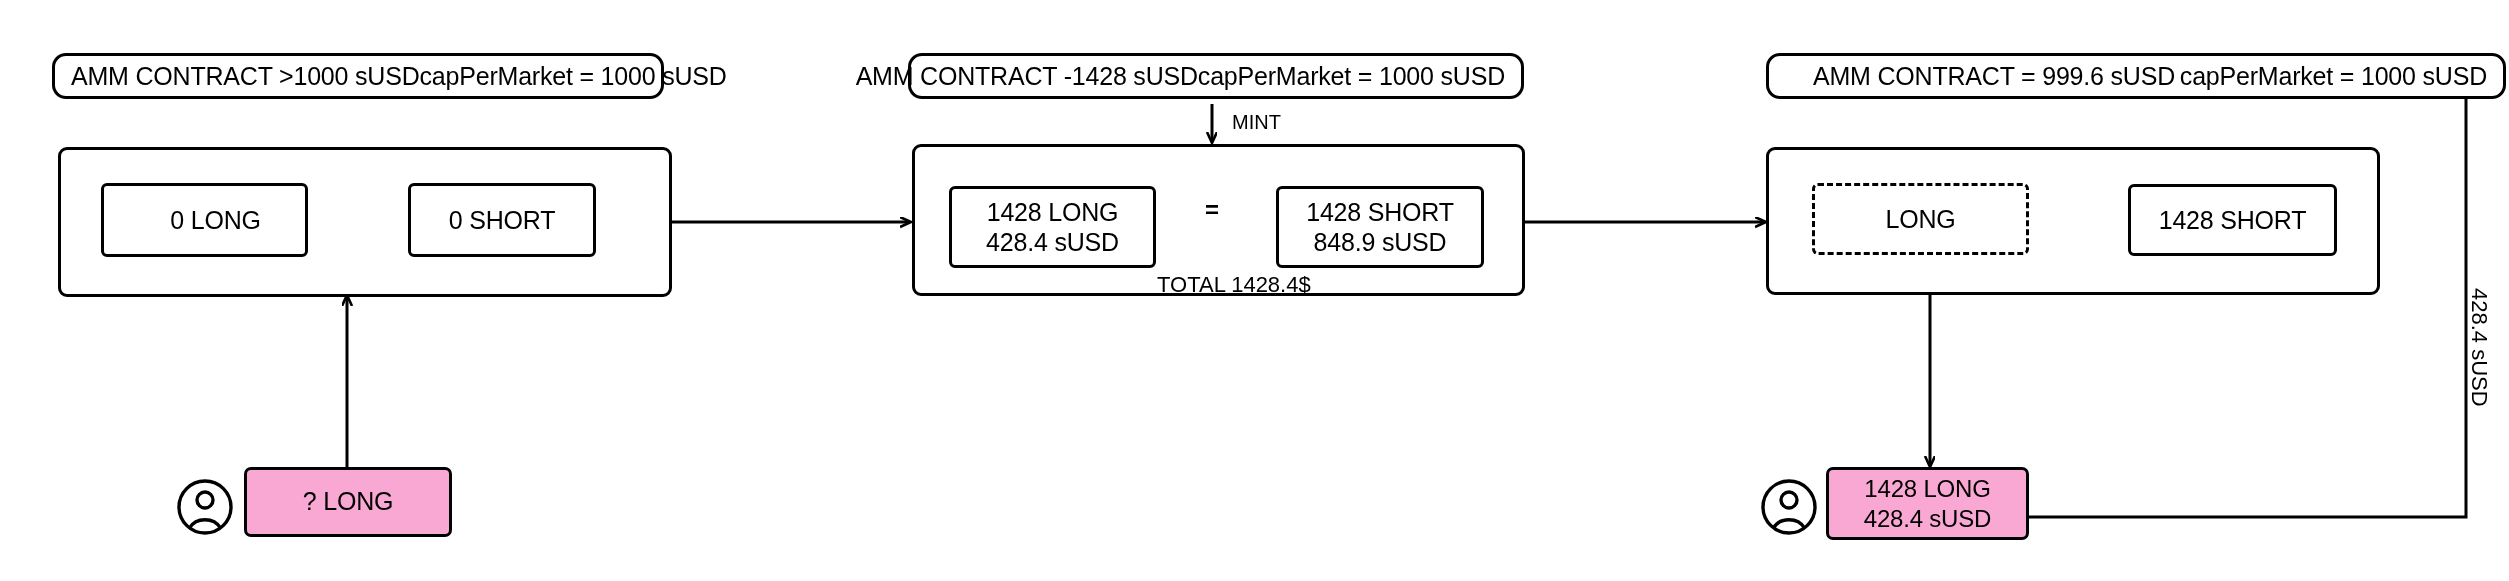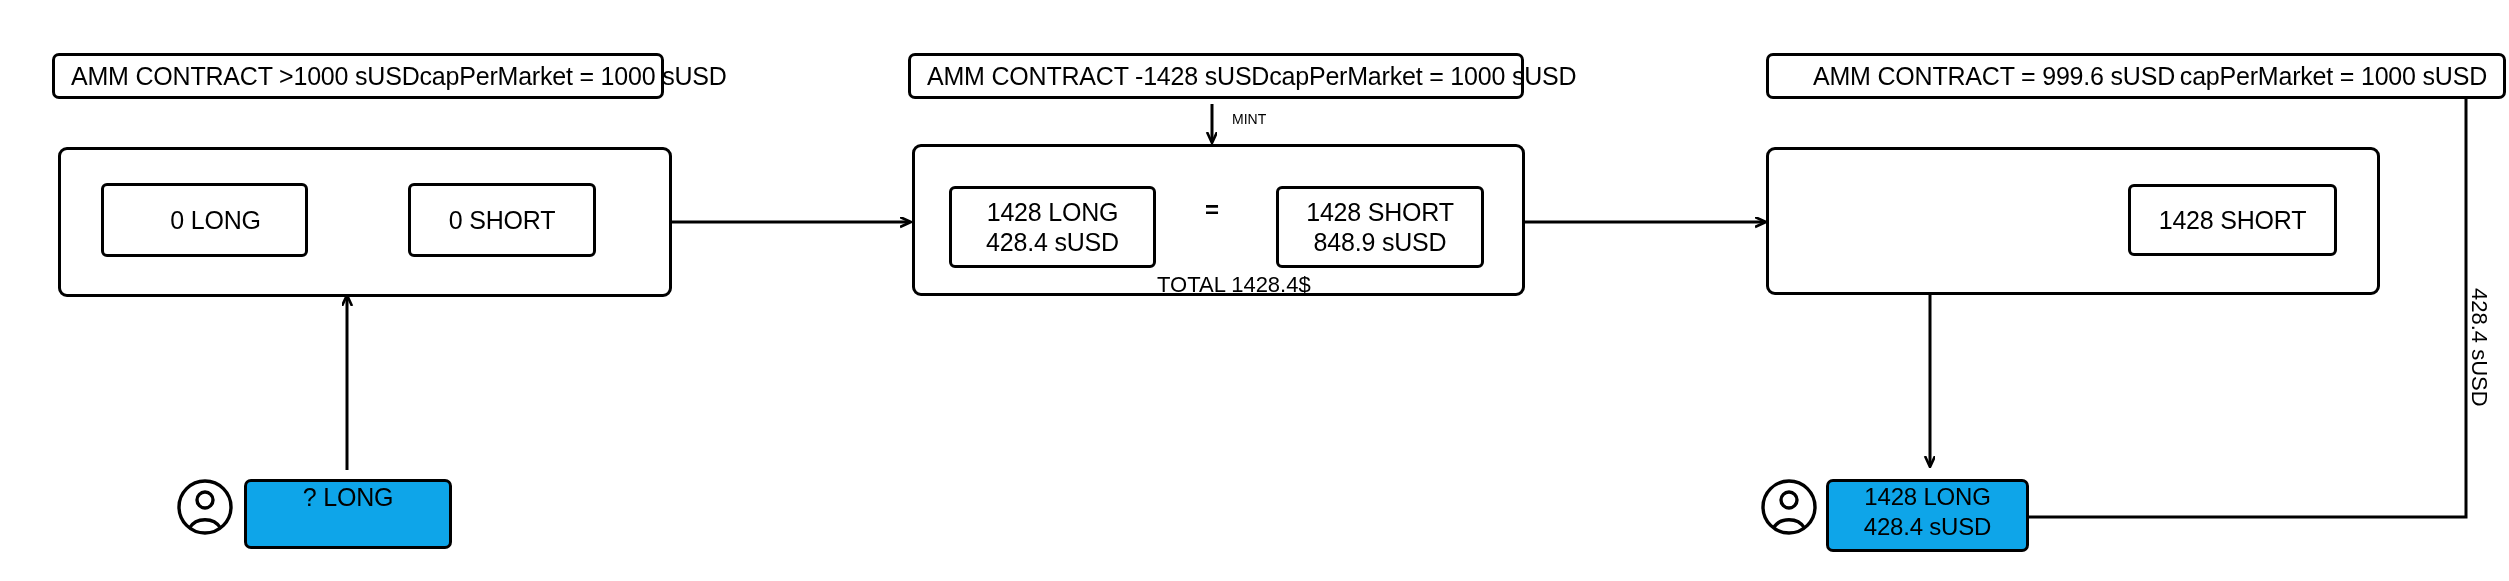--- a/index.html
+++ b/index.html
@@ -17,21 +17,21 @@
     width: 2509px;
     height: 581px;
     background: #ffffff;
     overflow: hidden;
   }
   .abs { position: absolute; box-sizing: border-box; }
 
   
   .hdr-box {
     border: 3px solid #000;
-    border-radius: 7px;
+    border-radius: 14px;
     background: #fff;
     display: flex;
     align-items: center;
     height: 46px;
     padding: 0 16px;
     white-space: nowrap;
   }
   .hdr-text {
     font-size: 25px;
     letter-spacing: -0.2px;
@@ -65,40 +65,40 @@
     letter-spacing: -0.2px;
   }
   .inner-text.small { font-size: 24px; }
 
   .caption {
     font-size: 22px;
     letter-spacing: 0px;
     white-space: nowrap;
   }
   .edge-label {
-    font-size: 14px;
+    font-size: 20px;
     white-space: nowrap;
   }
   .vert-label {
     font-size: 22px;
     white-space: nowrap;
     transform: rotate(90deg);
     transform-origin: left top;
   }
 
   .user-box {
     border: 3px solid #000;
     border-radius: 7px;
-    background: #0ea5e9;
+    background: #f9a8d4;
     display: flex;
     flex-direction: column;
     align-items: center;
+    justify-content: center;
     text-align: center;
     line-height: 1.25;
-    margin-top: 12px;
   }
 
   svg.overlay {
     position: absolute;
     left: 0; top: 0;
     width: 2509px;
     height: 581px;
     pointer-events: none;
   }
   .avatar { display: block; }
@@ -140,21 +140,21 @@
   </div>
 
   <div class="abs inner-box" style="left:101px; top:183px; width:207px; height:74px;padding-left:22px;">
     <span class="inner-text">0 LONG</span>
   </div>
 
   <div class="abs inner-box" style="left:408px; top:183px; width:188px; height:74px;">
     <span class="inner-text">0 SHORT</span>
   </div>
 
-  <div class="abs hdr-box" style="left:908px; top:53px; width:616px;">
+  <div class="abs hdr-box" style="left:908px; top:53px; width:616px;justify-content:flex-end;">
     <span class="hdr-text">AMM CONTRACT -1428 sUSD</span>
     <span class="hdr-gap" style="width:44px;"></span>
     <span class="hdr-text">capPerMarket = 1000 sUSD</span>
   </div>
 
   <div class="abs edge-label" style="left:1232px; top:111px;">MINT</div>
 
   <div class="abs panel" style="left:912px; top:144px; width:613px; height:152px;">
   </div>
 
@@ -174,20 +174,23 @@
 
   <div class="abs hdr-box" style="left:1766px; top:53px; width:740px;padding-left:44px;">
     <span class="hdr-text">AMM CONTRACT = 999.6 sUSD</span>
     <span class="hdr-gap" style="width:36px;"></span>
     <span class="hdr-text">capPerMarket = 1000 sUSD</span>
   </div>
 
   <div class="abs panel" style="left:1766px; top:147px; width:614px; height:148px;">
   </div>
 
+  <div class="abs inner-box dashed" style="left:1812px; top:183px; width:217px; height:72px;">
+    <span class="inner-text">LONG</span>
+  </div>
 
   <div class="abs inner-box" style="left:2128px; top:184px; width:209px; height:72px;">
     <span class="inner-text">1428 SHORT</span>
   </div>
 
   <div class="abs vert-label" style="left:2492px; top:288px;">428.4 sUSD</div>
 
   <span class="abs" style="left:176px; top:478px; width:58px; height:58px;">
     <svg class="avatar" width="58" height="58" viewBox="0 0 58 58" xmlns="http://www.w3.org/2000/svg">
       <circle cx="29" cy="29" r="26" fill="none" stroke="#000" stroke-width="3.4"></circle>

